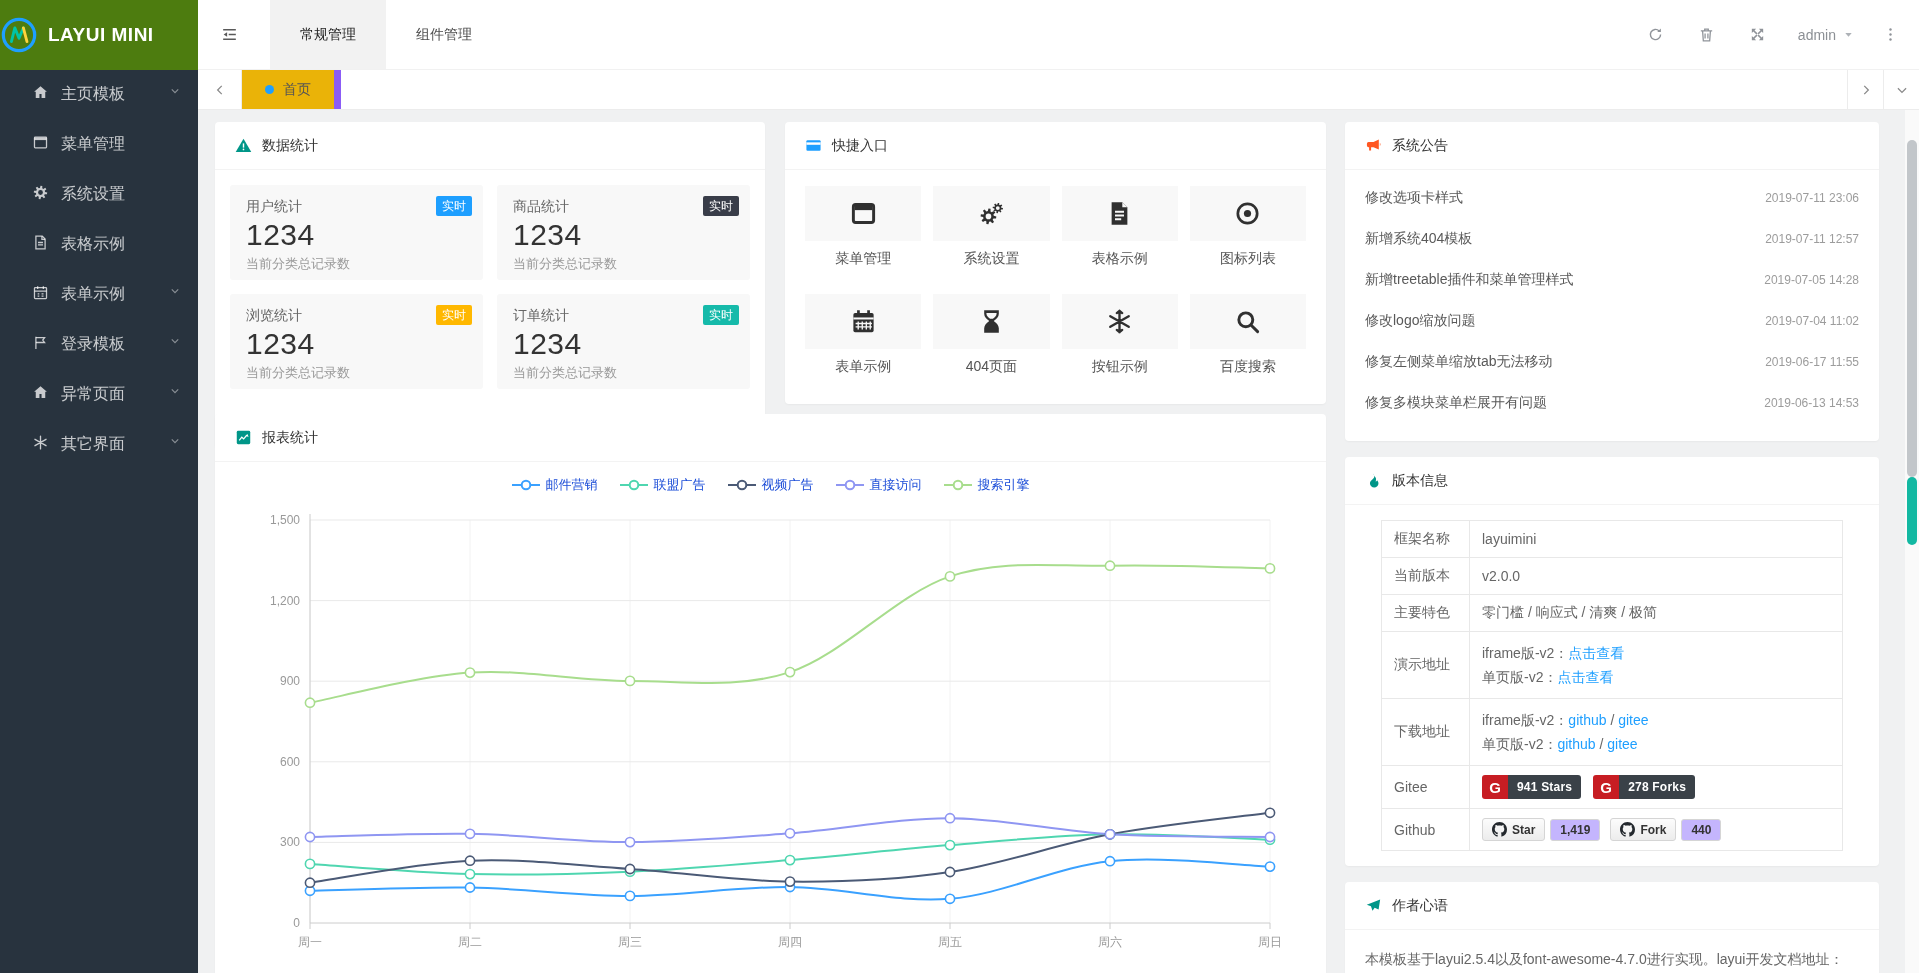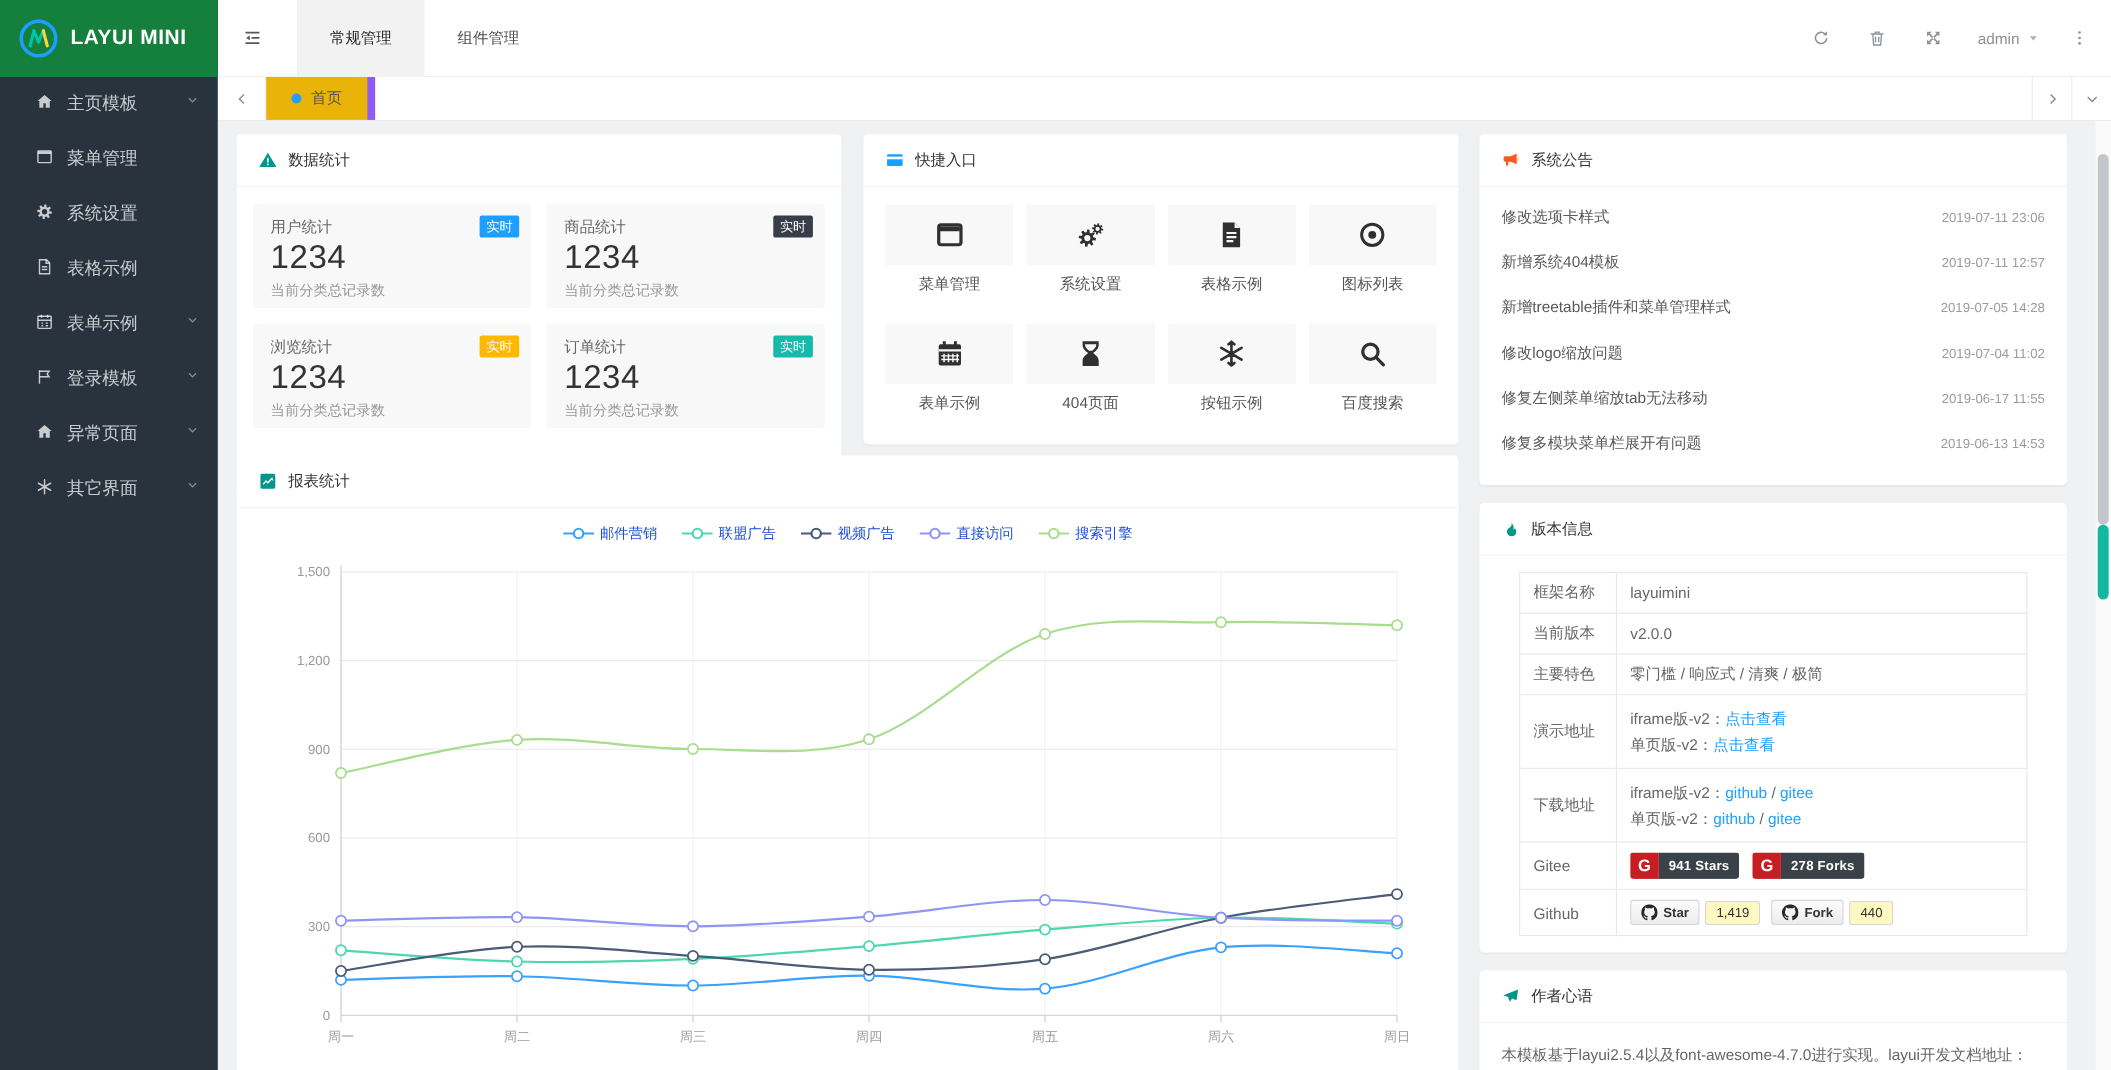--- a/index.html
+++ b/index.html
@@ -5,21 +5,21 @@
   :root{
     --c-blue:#1E9FFF; --c-teal:#009688; --c-orange:#FFB800; --c-redorange:#FF5722; --c-dark:#393D49;
   }
   *{box-sizing:border-box;margin:0;padding:0}
   html,body{width:1919px;height:973px;overflow:hidden}
   body{font-family:"Liberation Sans","DejaVu Sans",sans-serif;background:#fff;position:relative}
   svg{display:block}
 
   
   .sidebar{position:absolute;left:0;top:0;width:198px;height:973px;background:#28333E;z-index:6}
-  .logo{height:70px;background:#15803d;display:flex;align-items:center;padding-left:16px;gap:10px;cursor:pointer}
+  .logo{height:70px;background:#4d7c0f;display:flex;align-items:center;padding-left:0;gap:10px;cursor:pointer}
   .logo-text{color:#fff;font-size:19px;font-weight:bold;letter-spacing:.5px;white-space:nowrap}
   .menu{list-style:none;margin-top:14px}
   .menu-item{height:50px;display:flex;align-items:flex-start;padding:0 18px 0 32px;color:rgba(255,255,255,.75);font-size:16px;cursor:pointer;position:relative}
   .mi-icon{width:17px;height:17px;margin-right:12px;flex:none;color:rgba(255,255,255,.75)}
   .mi-icon svg{width:100%;height:100%}
   .mi-chevron{position:absolute;right:16px;width:14px;height:14px;color:rgba(255,255,255,.45)}
   .mi-chevron svg{width:100%;height:100%}
 
   
   .header{position:absolute;left:198px;top:0;right:0;height:70px;background:#fff;border-bottom:1px solid #f1f1f1;display:flex;align-items:stretch;z-index:5}
@@ -86,21 +86,21 @@
   .vtable td{border:1px solid #e8e8e8;padding:9px 12px;font-size:14px;color:#666;vertical-align:middle}
   .vtable td.vl{width:88px}
   .vtable .two div{line-height:24px}
   .link{color:var(--c-blue);text-decoration:none;cursor:pointer}
 
   .gitee-badge{display:inline-flex;height:24px;border-radius:3px;overflow:hidden;margin-right:12px;cursor:pointer;vertical-align:middle}
   .gb-logo{width:26px;background:#c71d23;color:#fff;font-weight:bold;display:flex;align-items:center;justify-content:center;font-size:15px}
   .gb-text{background:#3a4148;color:#fff;font-size:12px;font-weight:bold;display:flex;align-items:center;padding:0 9px;letter-spacing:.2px}
   .gh-btn{display:inline-flex;align-items:center;gap:5px;background:linear-gradient(#fcfcfc,#ececec);border:1px solid #d5d5d5;border-radius:3px;padding:3px 9px;font-size:12px;font-weight:bold;color:#333;cursor:pointer;vertical-align:middle}
   .gh-btn svg{width:15px;height:15px}
-  .gh-count{display:inline-flex;background:#fef9c3;border:1px solid #d5d5d5;border-radius:3px;padding:3px 9px;font-size:12px;font-weight:normal;color:#333;margin:0 10px 0 5px;cursor:pointer;vertical-align:middle}
+  .gh-count{display:inline-flex;background:#c4b5fd;border:1px solid #d5d5d5;border-radius:3px;padding:3px 9px;font-size:12px;font-weight:bold;color:#333;margin:0 10px 0 5px;cursor:pointer;vertical-align:middle}
 
   .author-body{padding:12px 20px;font-size:14px;color:#666;line-height:30px}
   .author-body p{margin:2px 0}
 
   
   .scrollbar{position:absolute;right:0;top:110px;width:14px;bottom:0;background:#fafafa;z-index:7}
   .sb-thumb{position:absolute;left:2px;right:2px;border-radius:6px}
   .sb-gray{top:30px;height:337px;background:#c2c6ca}
   .sb-teal{top:367px;height:68px;background:#13b8a2}
 </style>

